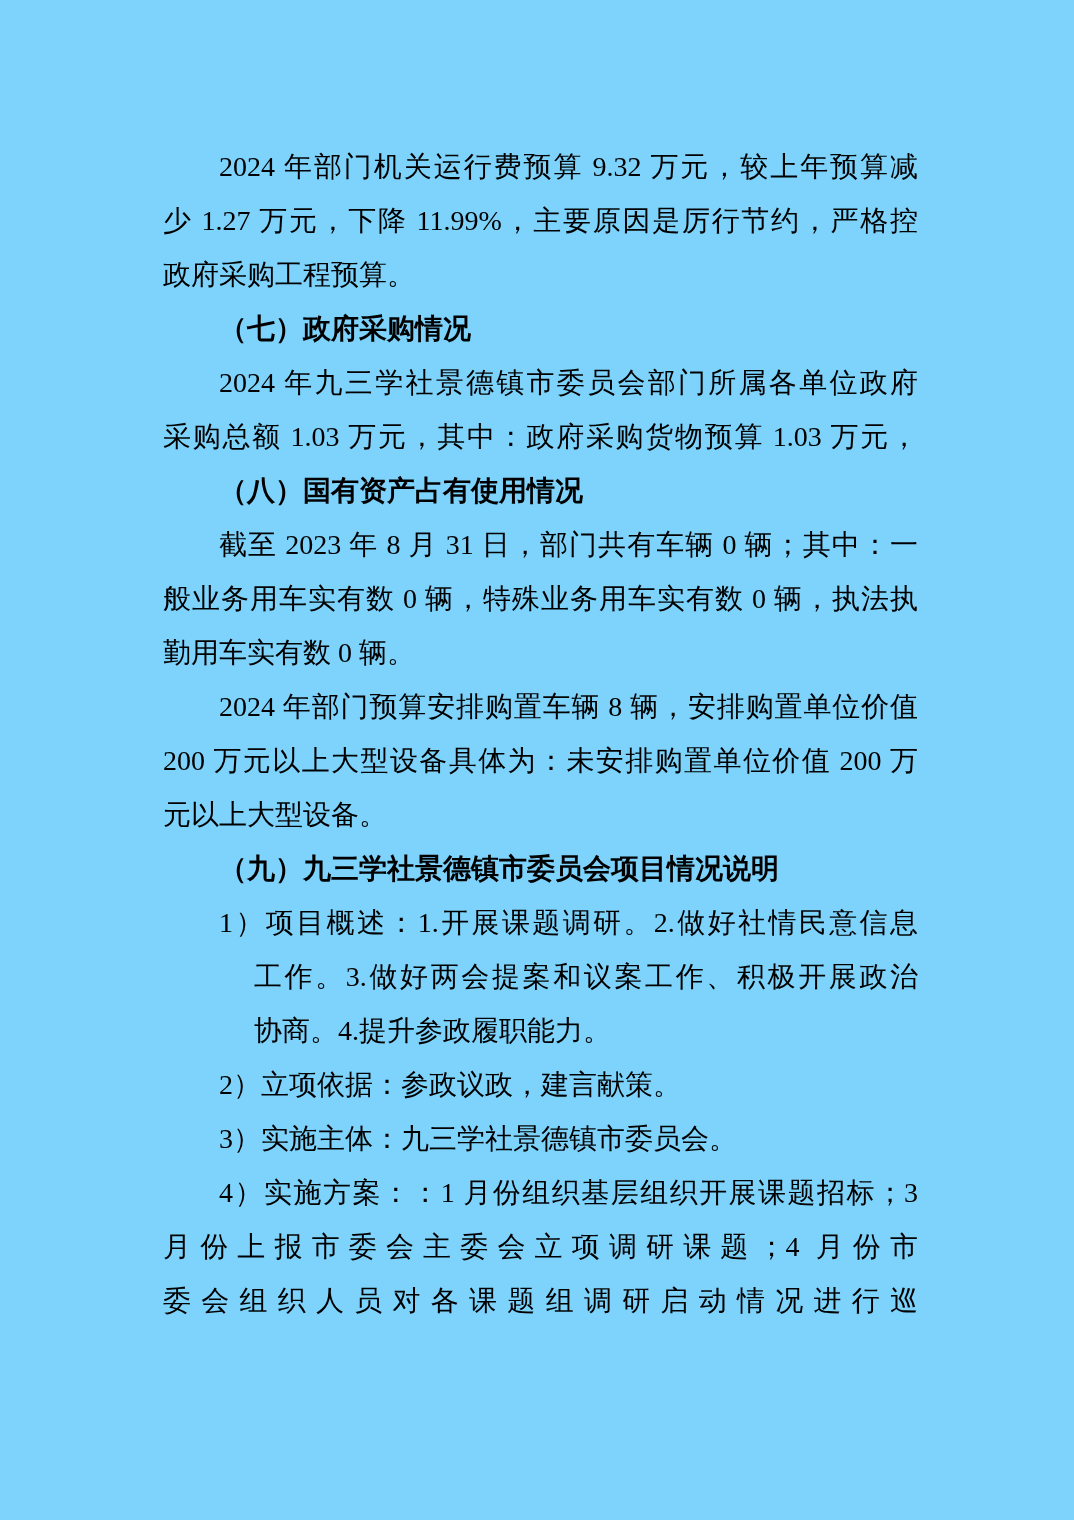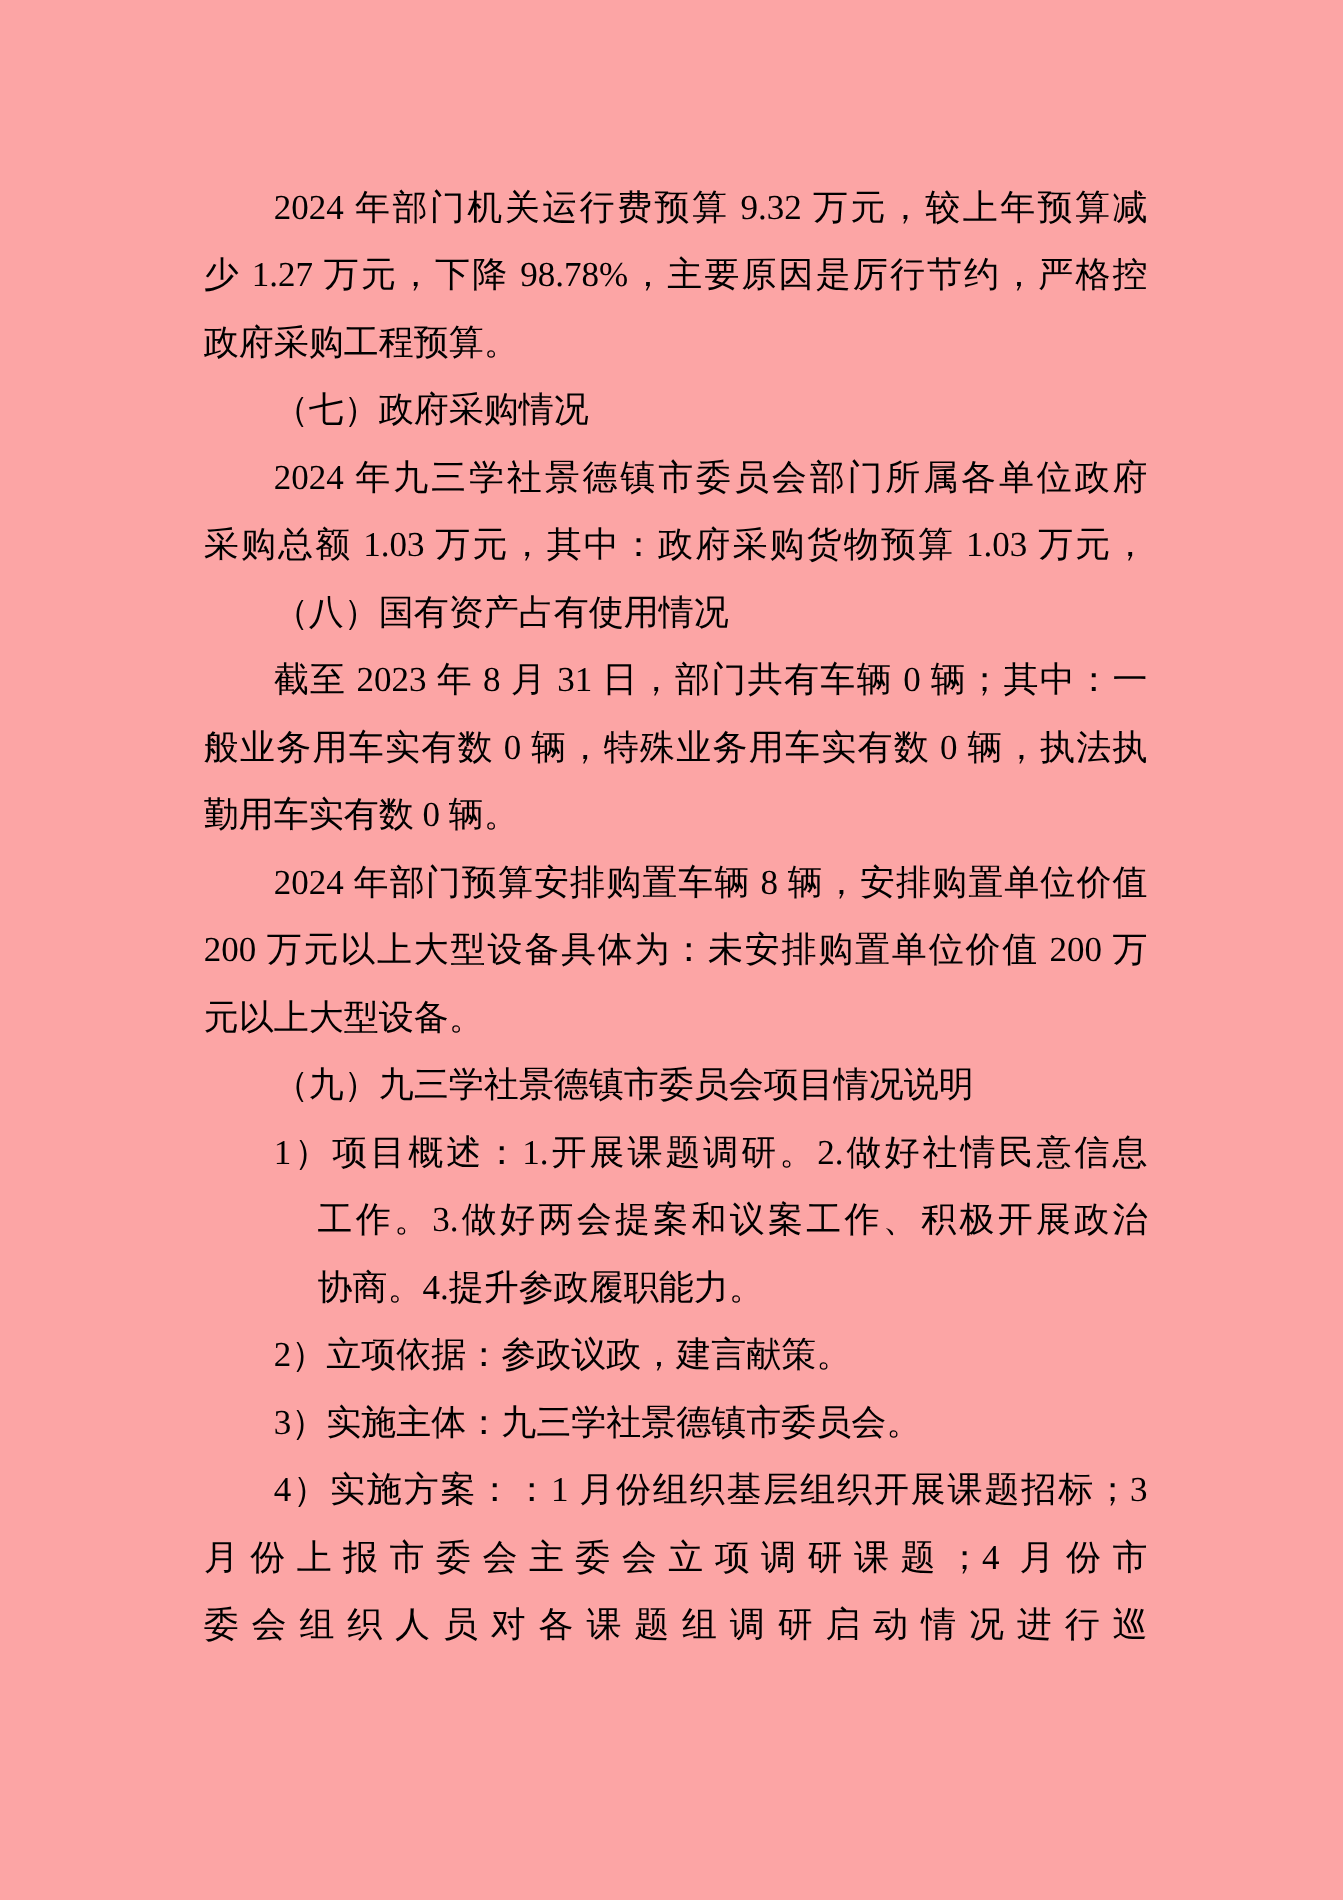--- a/index.html
+++ b/index.html
@@ -10,21 +10,21 @@
   body {
     width: 1074px;
     height: 1520px;
     overflow: hidden;
     font-family: "Liberation Serif", "DejaVu Serif", serif;
   }
   .page {
     position: relative;
     width: 1074px;
     height: 1520px;
-    background: #fca5a5;
+    background: #7dd3fc;
   }
   .content {
     position: absolute;
     left: 163px;
     top: 140px;
     width: 755px;
   }
   .line {
     font-size: 28px;
     line-height: 54px;
@@ -38,38 +38,38 @@
   
   .just {
     text-align-last: justify;
   }
   
   .indent {
     text-indent: 56px;
   }
   
   .h {
-    font-weight: 400;
+    font-weight: 700;
     text-indent: 56px;
   }
   
   .cont1 {
     margin-left: 91px;
   }
   
   .cont2 {
   }
 </style>
 </head>
 <body>
 
 <div class="page">
   <div class="content">
     <div class="line indent just">2024 年部门机关运行费预算 9.32 万元，较上年预算减</div>
-    <div class="line just">少 1.27 万元，下降 98.78%，主要原因是厉行节约，严格控</div>
+    <div class="line just">少 1.27 万元，下降 11.99%，主要原因是厉行节约，严格控</div>
     <div class="line">政府采购工程预算。</div>
     <div class="line h">（七）政府采购情况</div>
     <div class="line indent just">2024 年九三学社景德镇市委员会部门所属各单位政府</div>
     <div class="line just">采购总额 1.03 万元，其中：政府采购货物预算 1.03 万元，</div>
     <div class="line h">（八）国有资产占有使用情况</div>
     <div class="line indent just">截至 2023 年 8 月 31 日，部门共有车辆 0 辆；其中：一</div>
     <div class="line just">般业务用车实有数 0 辆，特殊业务用车实有数 0 辆，执法执</div>
     <div class="line">勤用车实有数 0 辆。</div>
     <div class="line indent just">2024 年部门预算安排购置车辆 8 辆，安排购置单位价值</div>
     <div class="line just">200 万元以上大型设备具体为：未安排购置单位价值 200 万</div>

